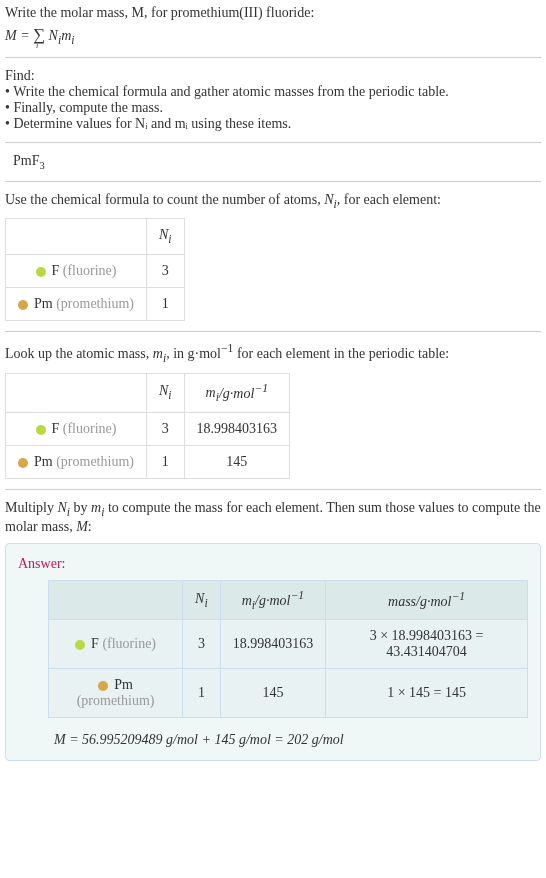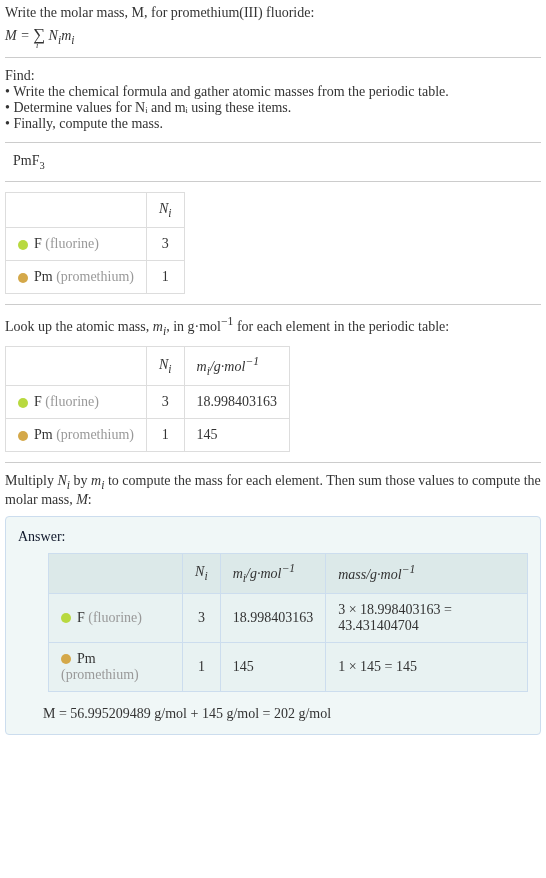--- a/index.html
+++ b/index.html
@@ -38,21 +38,21 @@
     .bullet-list li::before {
       content: "• ";
     }
     table {
       border-collapse: collapse;
       margin-top: 8px;
     }
     td, th {
       border: 1px solid #ddd;
       padding: 8px 12px;
-      text-align: left;
+      text-align: center;
       font-weight: normal;
     }
     th {
       font-style: italic;
     }
     .element-cell {
       color: #999;
     }
     .element-dot {
       display: inline-block;
@@ -73,36 +73,37 @@
       font-weight: normal;
     }
     .answer-box {
       background: #f0f7f7;
       border: 1px solid #cde;
       border-radius: 4px;
       padding: 12px;
       margin-top: 8px;
     }
     .answer-label {
-      color: #0f172a;
+      color: #be185d;
       margin-bottom: 8px;
     }
     .answer-box table {
       margin-left: 30px;
     }
     .answer-box td, .answer-box th {
       border: 1px solid #cde;
       background: #e8f2f2;
     }
     .answer-box th {
       background: #dce9e9;
     }
     .final-formula {
-      margin-left: 25px;
+      margin-left: 36px;
       margin-top: 14px;
+      font-style: italic;
     }
     .num-cell {
       text-align: center;
     }
     .chem-formula {
       font-family: Georgia, serif;
       margin-left: 8px;
     }
     .sigma {
       font-size: 1.2em;
@@ -125,36 +126,37 @@
     <span>M = </span><span class="sigma">∑<span class="sigma-sub">i</span></span><span> <i>N<sub>i</sub>m<sub>i</sub></i></span>
   </div>
 </div>
 
 <hr class="divider">
 
 <div class="section">
   <div>Find:</div>
   <ul class="bullet-list">
     <li>Write the chemical formula and gather atomic masses from the periodic table.</li>
+    <li>Finally, compute the mass.</li>
     <li>Determine values for Nᵢ and mᵢ using these items.</li>
-    <li>Finally, compute the mass.</li>
   </ul>
 </div>
 
 <hr class="divider">
 
 <div class="section">
   <div class="chem-formula">
     <span>PmF</span><span class="sub">3</span>
   </div>
 </div>
 
 <hr class="divider">
 
 <div class="section">
+  <div>Use the chemical formula to count the number of atoms, <i>N<sub>i</sub></i>, for each element:</div>
   <table>
     <tbody>
         <tr>
       <th></th>
       <th><i>N<sub>i</sub></i></th>
     </tr>
     <tr>
       <td class="element-cell"><span class="element-dot dot-f"></span><span class="element-symbol">F</span> <span>(fluorine)</span></td>
       <td class="num-cell">3</td>
     </tr>

